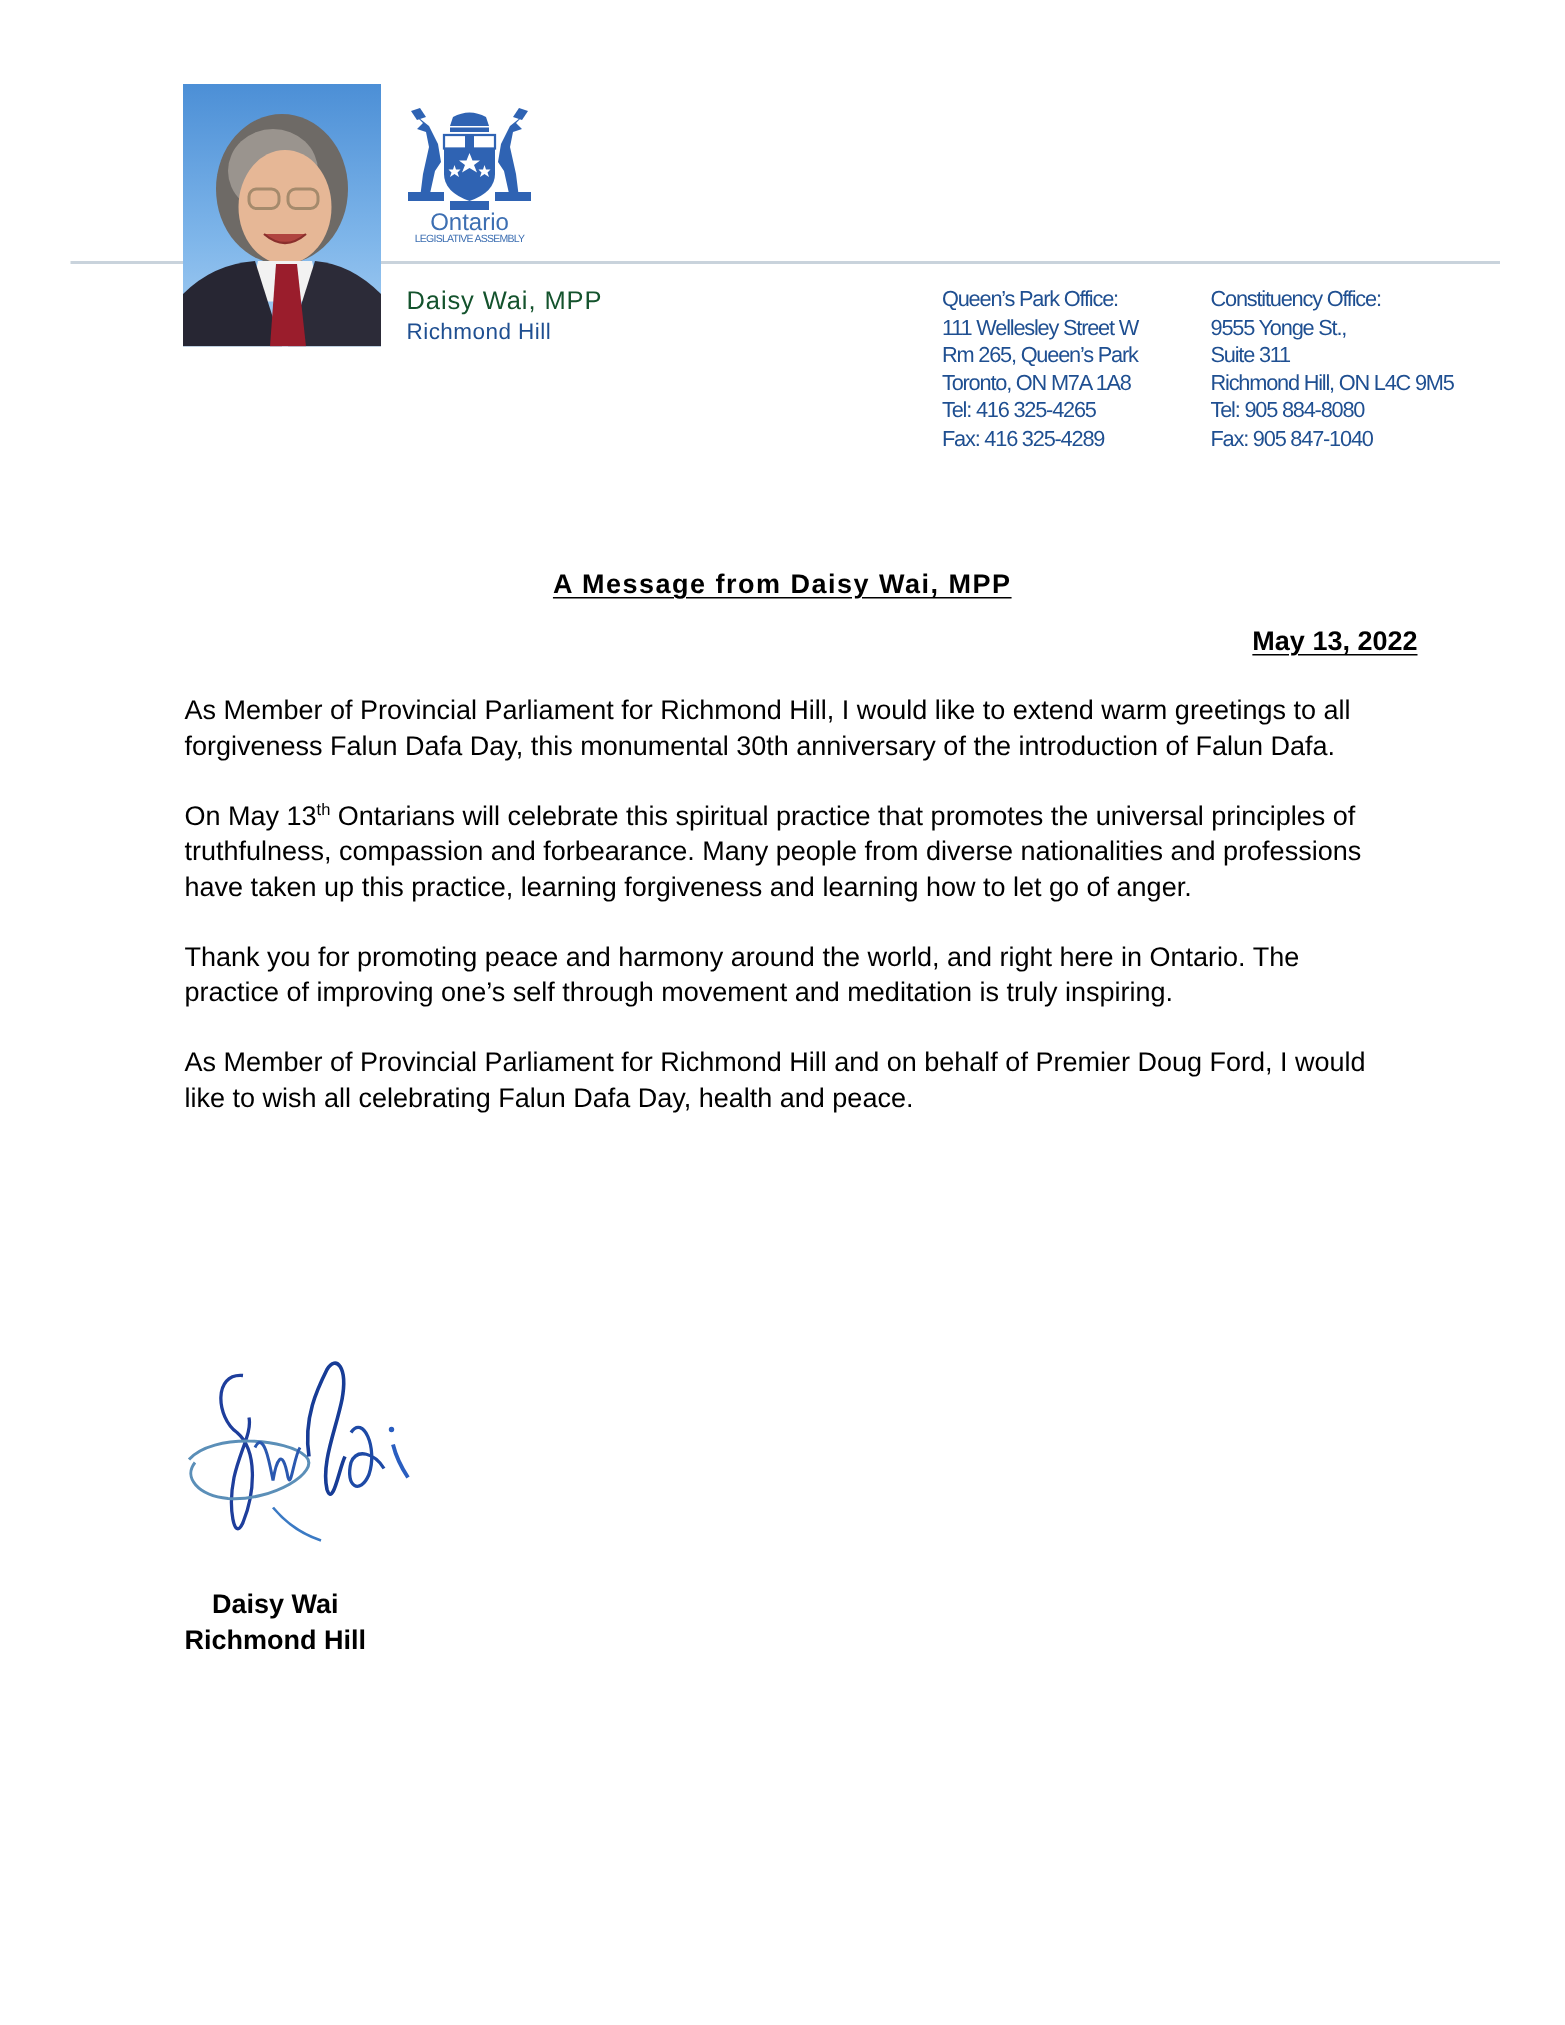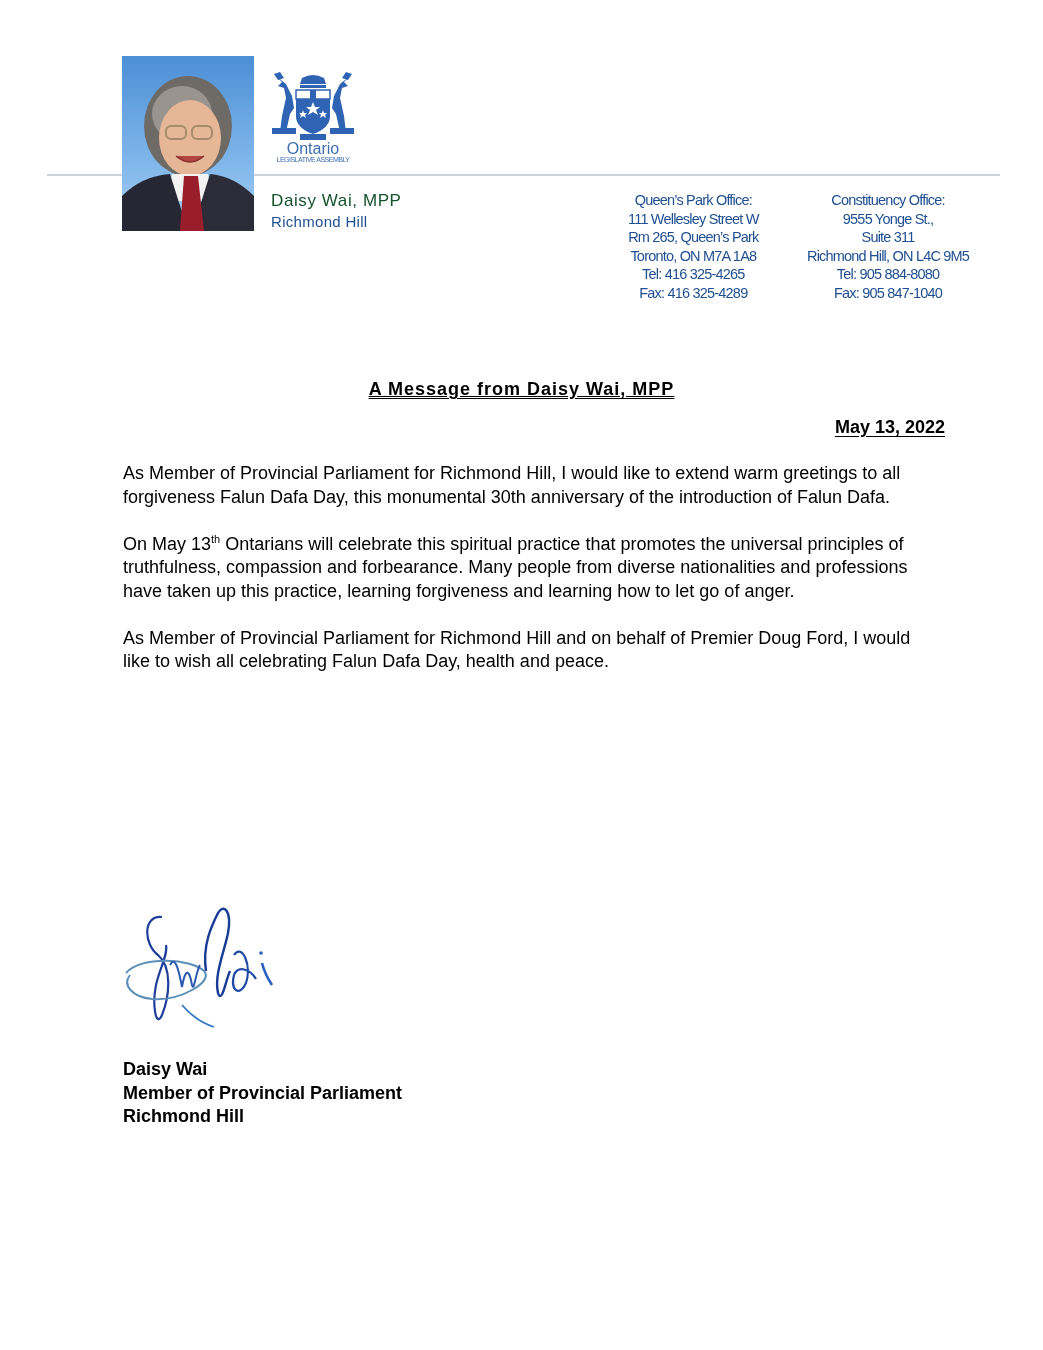--- a/index.html
+++ b/index.html
@@ -10,36 +10,36 @@
     .photo { position: absolute; left: 122px; top: 56px; width: 132px; height: 175px; overflow: hidden; background: linear-gradient(180deg, #4c8fd6 0%, #7fb6ea 60%, #a9d0f3 100%); }
     .photo svg { display: block; }
 
     .logo { position: absolute; left: 272px; top: 72px; width: 82px; height: 95px; }
     .logo-ontario { position: absolute; left: 272px; top: 143px; width: 82px; text-align: center; font-size: 16px; color: #3d6fb2; line-height: 11px; }
     .logo-assembly { position: absolute; left: 272px; top: 155px; width: 82px; text-align: center; font-size: 7px; letter-spacing: -0.5px; color: #3d6fb2; line-height: 9px; }
 
     .mpp-name { position: absolute; left: 271px; top: 191px; font-size: 17px; color: #14532d; letter-spacing: 0.6px; }
     .mpp-riding { position: absolute; left: 271px; top: 213px; font-size: 15px; color: #1f4f91; letter-spacing: 0.3px; }
 
-    .office { position: absolute; top: 191px; font-size: 14.5px; color: #1f4f91; letter-spacing: -0.8px; line-height: 18.5px; text-align: center; }
+    .office { position: absolute; top: 191px; font-size: 14.5px; color: #1f4f91; letter-spacing: -0.8px; line-height: 18.5px; }
     .office.qp { left: 628px; }
     .office.co { left: 807px; }
 
-    .title { position: absolute; left: 0; width: 1043px; top: 379px; text-align: center; font-weight: bold; font-size: 18px; letter-spacing: 1px; text-decoration: underline; }
+    .title { position: absolute; left: 0; width: 1043px; top: 379px; text-align: center; font-weight: bold; font-size: 18px; letter-spacing: 1px; }
     .title span { text-decoration: underline; text-underline-offset: 3px; }
     .date { position: absolute; left: 0; width: 945px; top: 417px; text-align: right; font-weight: bold; font-size: 18px; }
     .date span { text-decoration: underline; text-underline-offset: 3px; }
 
     .body { position: absolute; left: 123px; top: 462px; width: 800px; font-size: 18px; line-height: 23.5px; }
     .body p { margin: 0 0 23.5px 0; }
     .body sup { font-size: 11px; line-height: 0; vertical-align: 7px; }
 
     .signature { position: absolute; left: 122px; top: 905px; width: 170px; height: 130px; }
 
-    .sign-block { position: absolute; left: 123px; top: 1058px; font-weight: bold; font-size: 18px; line-height: 23.5px; }
+    .sign-block { position: absolute; left: 123px; top: 1058px; font-weight: bold; font-size: 18px; line-height: 23.5px; text-align: center; }
   </style>
 </head>
 <body>
 
 <div class="header-rule"></div>
 
 <div class="photo">
   <svg width="132" height="175" viewBox="0 0 132 175">
 
     <ellipse cx="66" cy="70" rx="44" ry="50" fill="#6e6a66"></ellipse>
@@ -109,33 +109,33 @@
   <div>Tel:  905 884-8080</div>
   <div>Fax: 905 847-1040</div>
 </div>
 
 <div class="title"><span>A Message from Daisy Wai, MPP</span></div>
 <div class="date"><span>May 13, 2022</span></div>
 
 <div class="body">
   <p>As Member of Provincial Parliament for Richmond Hill, I would like to extend warm greetings to all forgiveness Falun Dafa Day, this monumental 30th anniversary of the introduction of Falun Dafa.</p>
   <p><span>On May 13</span><sup>th</sup><span> Ontarians will celebrate this spiritual practice that promotes the universal principles of truthfulness, compassion and forbearance. Many people from diverse nationalities and professions have taken up this practice, learning forgiveness and learning how to let go of anger.</span></p>
+  <p>Thank you for promoting peace and harmony around the world, and right here in Ontario.  The practice of improving one’s self through movement and meditation is truly inspiring.</p>
   <p>As Member of Provincial Parliament for Richmond Hill and on behalf of Premier Doug Ford, I would like to wish all celebrating Falun Dafa Day, health and peace.</p>
 </div>
 
 <div class="signature">
   <svg width="170" height="130" viewBox="0 0 170 130">
     <path d="M40 12 C20 10 22 40 36 50 C50 62 48 90 40 110 C34 124 30 100 34 80 C38 62 46 50 44 40" fill="none" stroke="#1e3e9c" stroke-width="2.2"></path>
     <path d="M4 68 C20 50 70 54 82 66 C92 76 60 96 30 94 C10 92 0 80 8 70" fill="none" stroke="#5b8fb8" stroke-width="2"></path>
     <path d="M48 60 C54 48 58 72 60 82 C62 70 66 58 70 80 C72 88 74 66 78 60" fill="none" stroke="#2a58b0" stroke-width="2"></path>
     <path d="M84 66 C80 40 90 20 96 8 C102 -2 110 6 106 28 C102 48 92 70 96 88 C100 100 104 74 108 66" fill="none" stroke="#173c96" stroke-width="2.4"></path>
     <path d="M112 50 C120 38 130 60 124 78 C118 92 108 86 112 70 C116 60 128 64 134 74" fill="none" stroke="#1e4aa6" stroke-width="2.2"></path>
     <path d="M140 58 C142 66 146 74 150 80" fill="none" stroke="#2a5ec0" stroke-width="2.6"></path>
     <circle cx="139" cy="48" r="1.8" fill="#2a5ec0"></circle>
     <path d="M60 100 C70 112 80 118 92 122" fill="none" stroke="#3b7ac4" stroke-width="1.8"></path>
   </svg>
 </div>
 
 <div class="sign-block">
   <div>Daisy Wai</div>
-  <div>Member of Provincial Parliament</div>
   <div>Richmond Hill</div>
 </div>
 
 </body></html>

